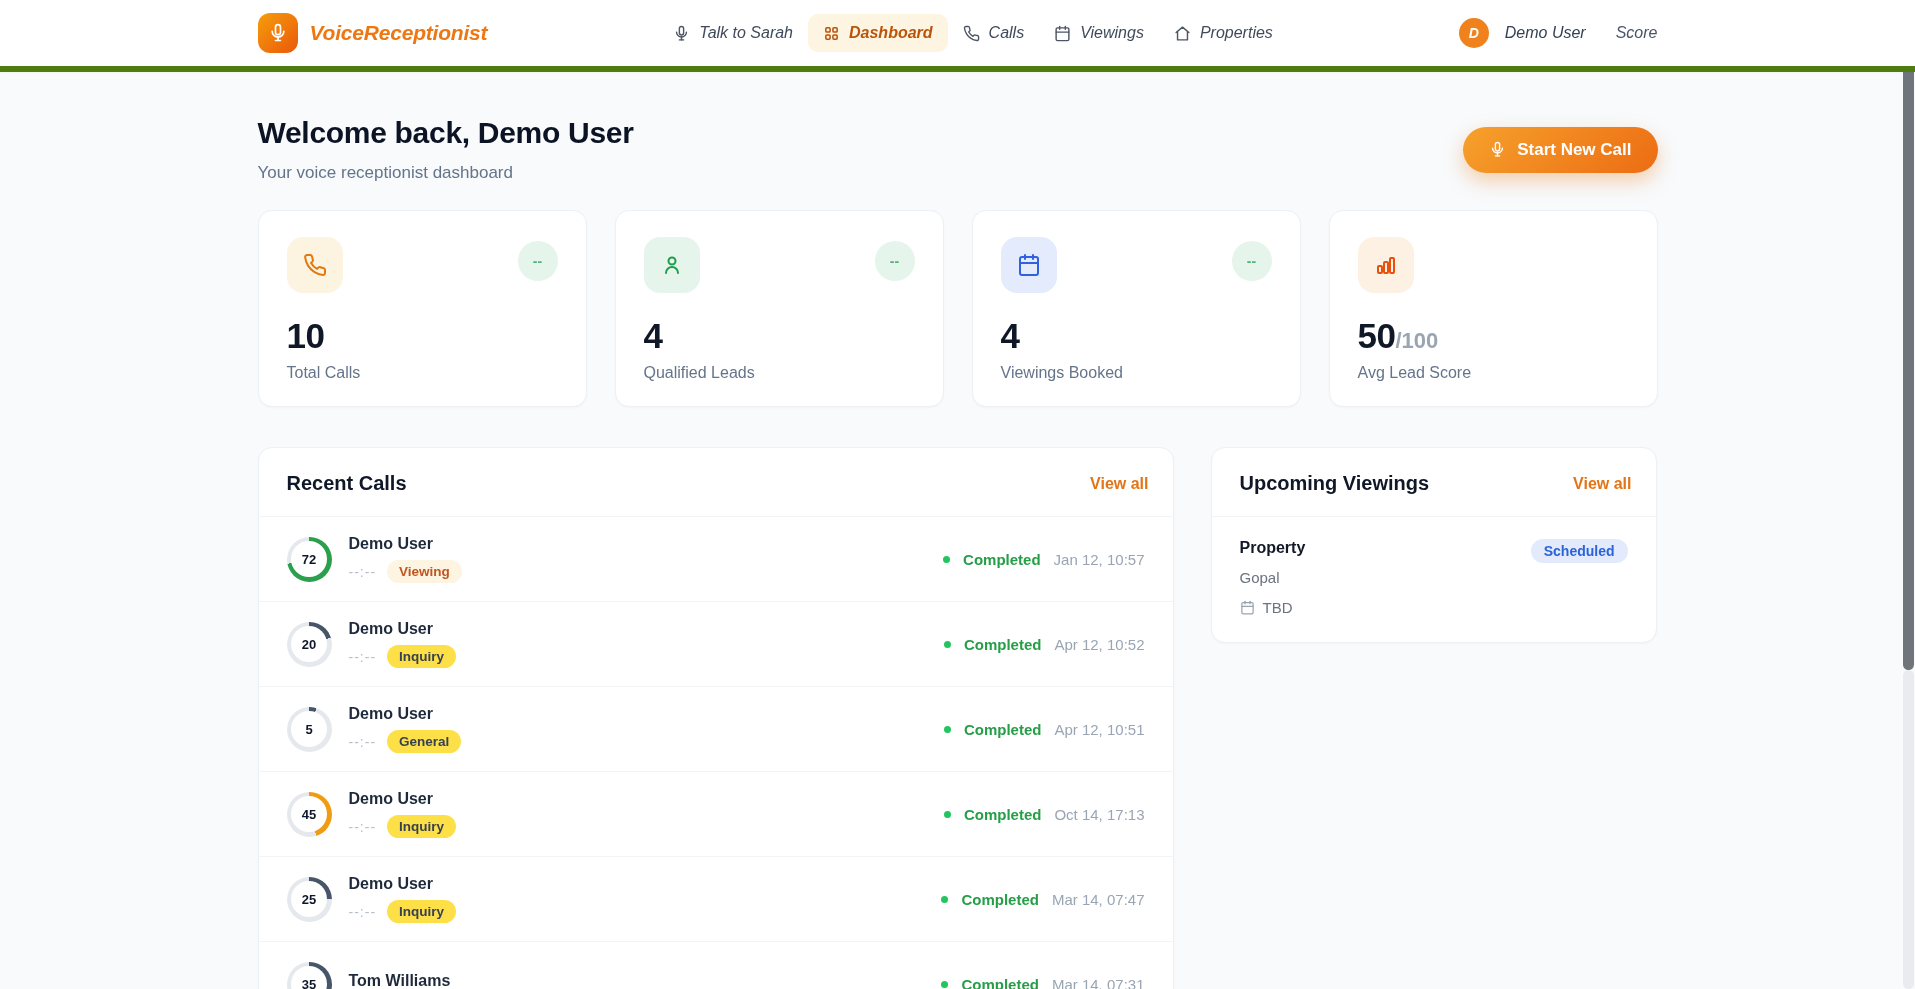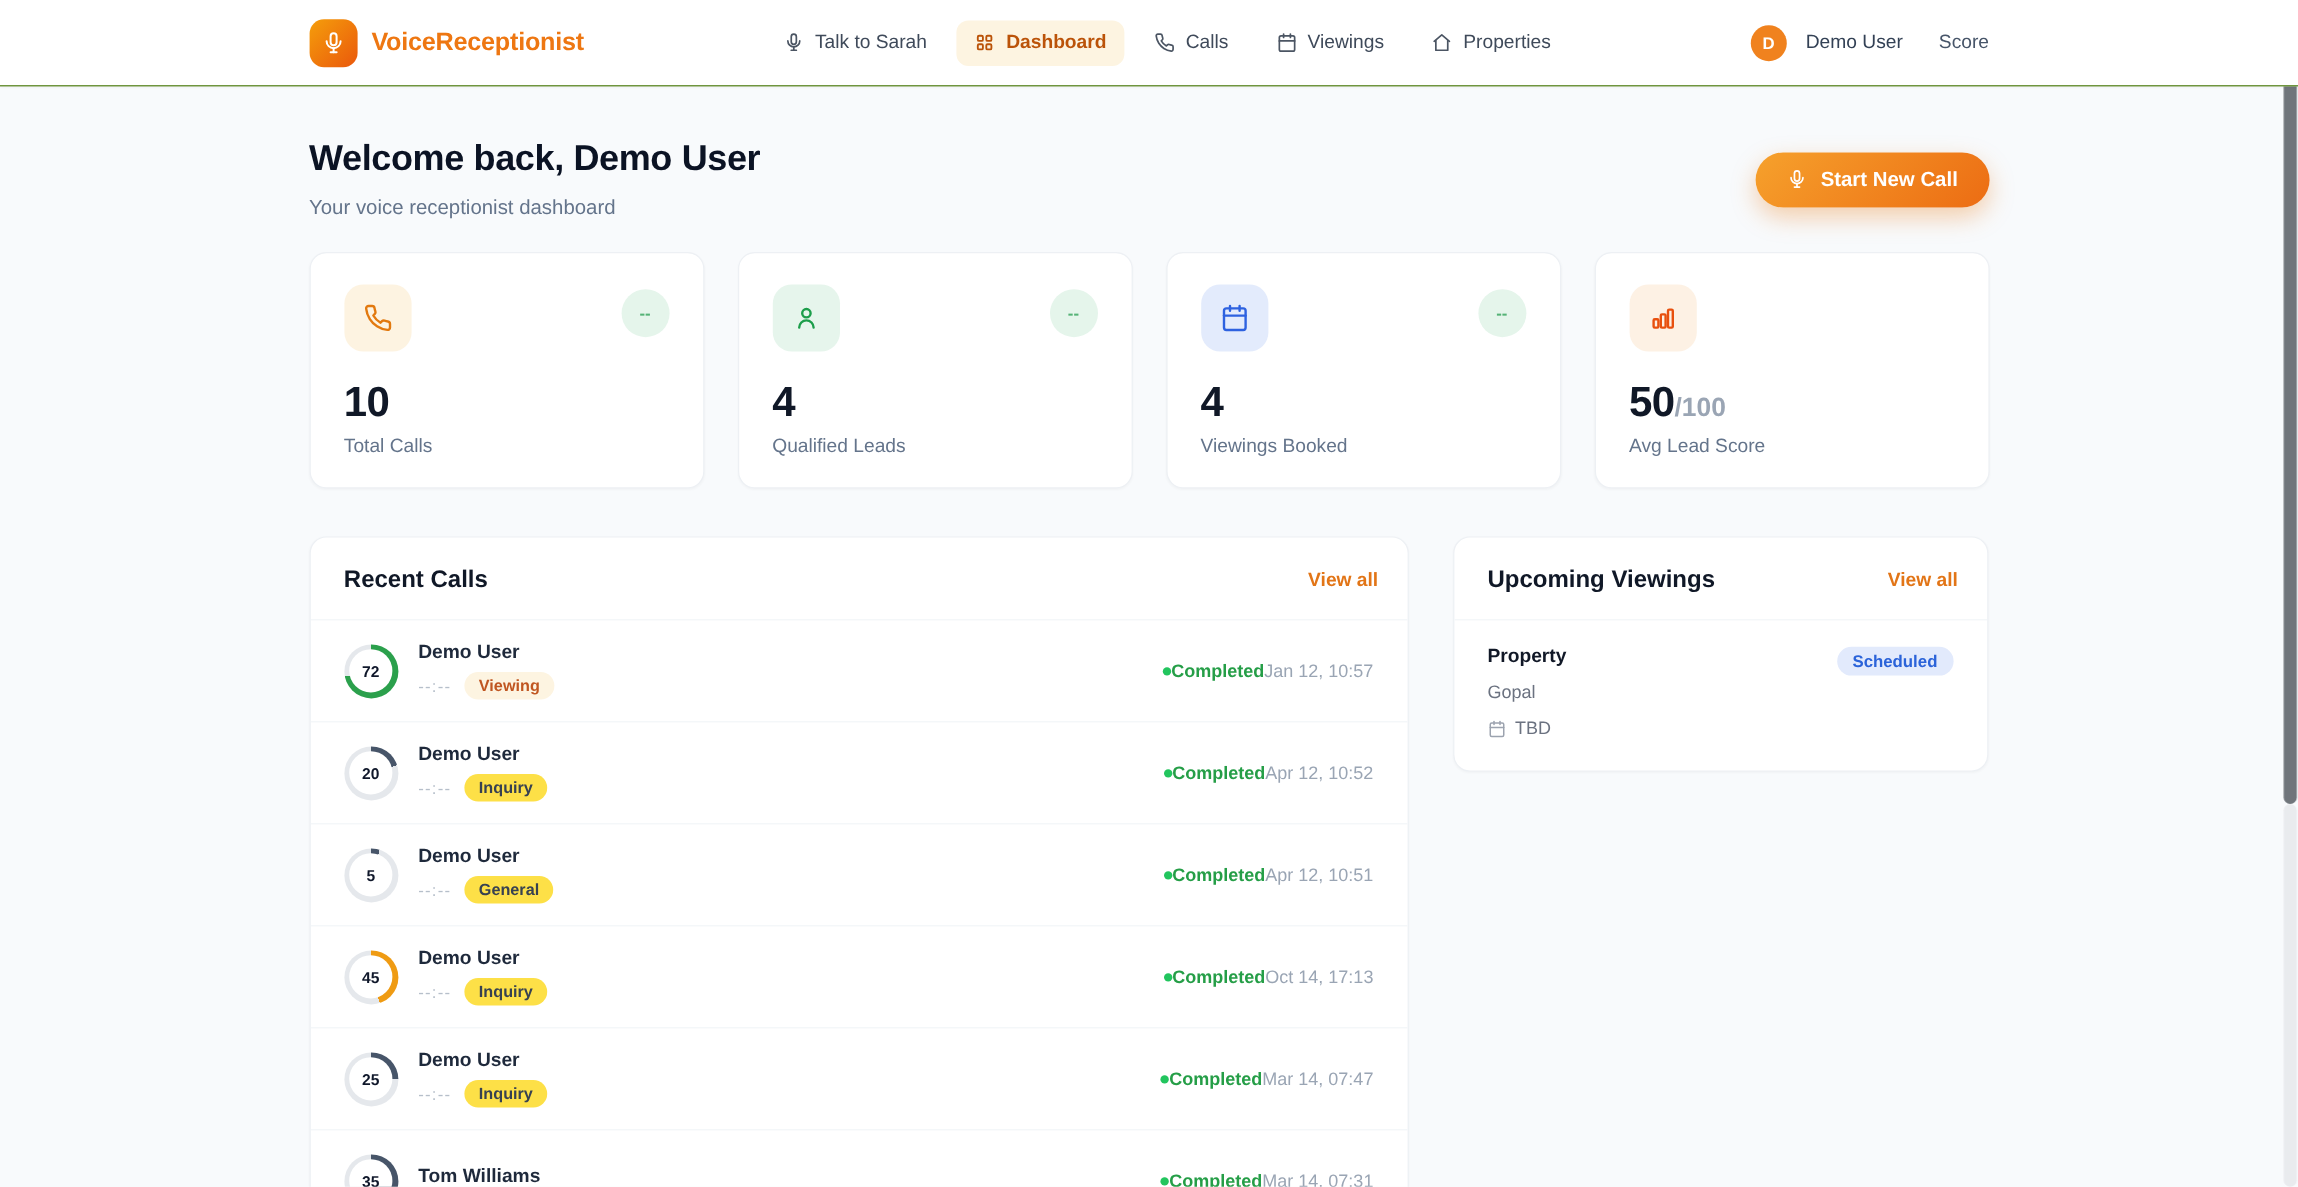--- a/index.html
+++ b/index.html
@@ -6,37 +6,37 @@
   html,body { width:1915px; height:989px; overflow:hidden; }
   body {
     font-family:"Liberation Sans", sans-serif;
     background:#f8fafc;
     color:#0f172a;
     position:relative;
   }
   
   .header {
     height:72px; background:#ffffff;
-    border-bottom:1px solid #4d7c0f;
+    border-bottom:6px solid #4d7c0f;
     box-shadow:0 1px 2px rgba(15,23,42,0.03);
-    position:relative; z-index:2;
+    position:relative; z-index:2;font-style:italic;
   }
   .header-inner {
     width:1400px; margin:0 auto; height:100%;
     display:flex; align-items:center; justify-content:space-between;
   }
   .logo { display:flex; align-items:center; gap:12px; cursor:pointer; }
   .logo-mark {
     width:40px; height:40px; border-radius:12px;
     background:linear-gradient(135deg,#f59e0b,#ea580c);
     display:flex; align-items:center; justify-content:center;
     color:#fff;
   }
   .logo-title { font-size:21px; font-weight:700; color:#ee7712; letter-spacing:-0.2px; }
-  .nav { display:flex; align-items:center; gap:10px; }
+  .nav { display:flex; align-items:center; }
   .nav-item {
     display:flex; align-items:center; gap:9px;
     padding:10px 15px; border-radius:10px;
     font-size:16px; font-weight:500; color:#3f4a5a;
     cursor:pointer; white-space:nowrap;
   }
   .nav-item svg { stroke:#4b5563; }
   .nav-item.active { background:#fdf4e1; color:#bb5309; font-weight:600; }
   .nav-item.active svg { stroke:#bb5309; }
   .user-area { display:flex; align-items:center; gap:16px; }
@@ -114,21 +114,21 @@
   .call-name { font-size:16px; font-weight:600; color:#1e293b; }
   .call-meta { display:flex; align-items:center; gap:11px; margin-top:7px; }
   .call-duration { font-size:14px; color:#b6bfca; letter-spacing:1px; }
   .call-duration:empty { display:none; }
   .pill {
     font-size:13.5px; font-weight:600; padding:4px 12px; border-radius:999px;
   }
   .pill:empty { display:none; }
   .pill-warm { background:#fdf4e1; color:#c05621; }
   .pill-neutral { background:#fde047; color:#374151; }
-  .call-right { display:flex; align-items:center; }
+  .call-right { display:flex; align-items:center; gap:13px; }
   .status-dot { width:7px; height:7px; border-radius:50%; background:#22c55e; }
   .call-status { font-size:15px; font-weight:600; color:#259e47; }
   .call-date { font-size:15px; color:#9aa5b4; }
 
   
   .viewing-item { border-top:1px solid #f2f5f8; padding:22px 28px 26px 28px; }
   .viewing-top { display:flex; align-items:flex-start; justify-content:space-between; }
   .viewing-title { font-size:16px; font-weight:700; color:#111827; }
   .viewing-status {
     background:#e2eafc; color:#2b63d9; font-size:14px; font-weight:600;

